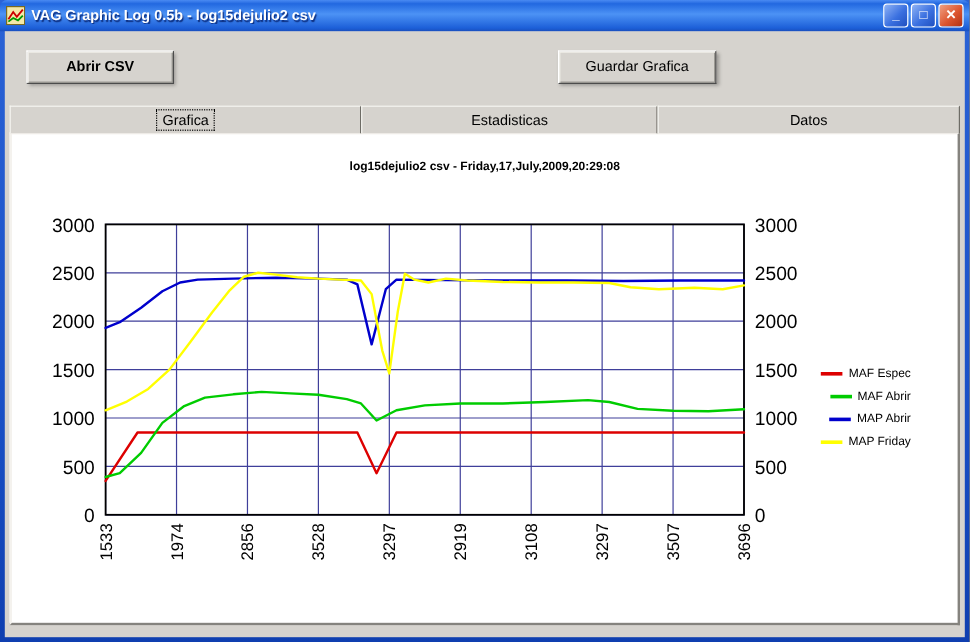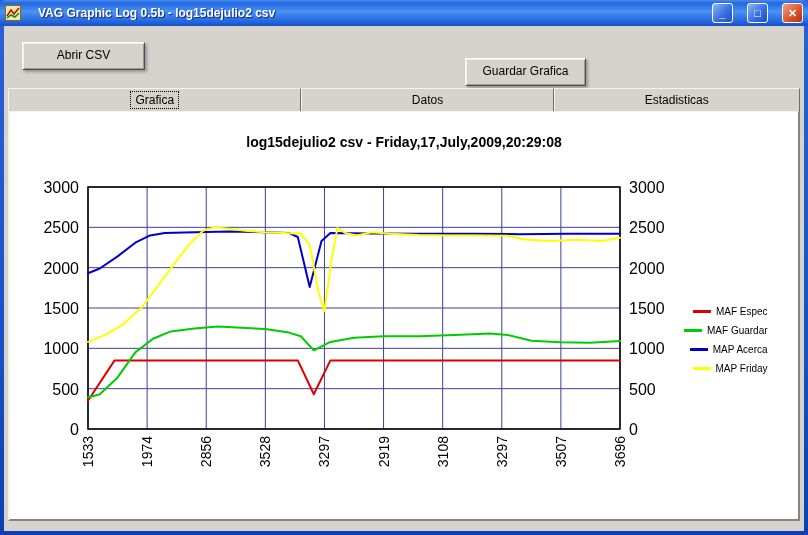--- a/index.html
+++ b/index.html
@@ -11,21 +11,20 @@
     background:linear-gradient(180deg,#2b63d6 0%, #1a51c8 60%, #0f3fb0 100%);
     overflow:hidden;
   }
 
   
   .titlebar {
     position:absolute; top:0; left:0; width:808px; height:26px;
     display:flex; align-items:center; padding:2px 5px 2px 5px;
     background:linear-gradient(180deg,#4a8af2 0%, #2268e0 12%, #4c92f5 45%, #1c5fd8 90%, #1a4fbe 100%);
     border-radius:6px 6px 0 0;
-    gap:12px;
   }
   .app-icon { width:16px; height:16px; flex:0 0 16px; }
   .title-text {
     flex:1; margin-left:5px; color:#ffffff; font-size:12px; font-weight:bold;
     text-shadow:1px 1px 1px #0a2a7a; white-space:nowrap; overflow:hidden;
   }
   .win-btn {
     width:21px; height:20px; margin-left:2px; border:1px solid #ffffff; border-radius:3px;
     color:#fff; font-size:11px; font-weight:bold; text-align:center; line-height:18px;
     cursor:pointer; flex:0 0 21px;
@@ -39,44 +38,44 @@
     background:#d6d3ce;
   }
 
   .tb-btn {
     position:absolute; top:16px; height:28px;
     background:#d6d3ce; color:#000; font-size:12px; text-align:center; line-height:25px;
     border:1px solid; border-color:#ffffff #4c4c4c #4c4c4c #ffffff;
     box-shadow:inset 1px 1px 0 #f1efe9, inset -1px -1px 0 #9c9a94, 2px 2px 3px rgba(0,0,0,0.30);
     cursor:pointer; white-space:nowrap;
   }
-  .tb-btn1 { left:18px;  width:123px; }
+  .tb-btn1 { left:18px;  width:123px;font-weight:bold; }
   .tb-btn2 { left:258px; width:116px; }
-  .tb-btn3 { left:461px; width:121px;margin-top:16px; }
+  .tb-btn3 { left:461px; width:132px; }
   .tb-btn4 { left:672px; width:115px; }
 
   .tabstrip { position:absolute; left:4px; top:62px; width:792px; height:23px; display:flex; z-index:3; }
   .tab {
     height:23px; background:#d6d3ce; font-size:12px; color:#000;
     border:1px solid #6e6c66; border-bottom:none;
     border-top-color:#f6f4f0; border-left-color:#f6f4f0;
     display:flex; align-items:center; justify-content:center; cursor:pointer;
   }
   .tab-1 { width:312px;justify-content:center; } .tab-2 { width:268px; } .tab-3 { width:262px; }
   .tab.active .tab-label { outline:1px dotted #000; padding:1px 4px; }
 
   .panel {
     position:absolute; left:4px; top:84px; width:792px; height:411px;
     background:#ffffff; z-index:2;
     border:2px solid; border-color:#f4f2ee #85837e #85837e #f4f2ee;
   }
 
   .chart-title {
     position:absolute; left:0; top:22px; width:100%; text-align:center;
-    font-size:14px; font-weight:bold; color:#000;
+    font-size:10px; font-weight:bold; color:#000;
   }
 
   #chart-svg { position:absolute; left:0; top:0; width:788px; height:407px; }
   #chart-svg text { font-family:"Liberation Sans", sans-serif; fill:#000; }
 
   #legend { position:absolute; left:674px; top:190px; }
   .legend-item { display:flex; align-items:center; height:19px;justify-content:flex-end; }
   .legend-swatch { display:inline-block; width:18px; height:3px; margin-right:5px; }
   .legend-label { font-size:10px; color:#000; white-space:nowrap; }
 </style>
@@ -99,25 +98,25 @@
 
   <div class="content">
 
     <div class="tb-btn tb-btn1">Abrir CSV</div>
     <div class="tb-btn tb-btn3">Guardar Grafica</div>
 
     <div class="tabstrip">
       <div class="tab tab-1 active">
         <span class="tab-label">Grafica</span>
       </div>
+      <div class="tab tab-3">
+        <span class="tab-label">Estadisticas</span>
+      </div>
       <div class="tab tab-2">
         <span class="tab-label">Datos</span>
-      </div>
-      <div class="tab tab-3">
-        <span class="tab-label">Estadisticas</span>
       </div>
     </div>
 
     <div class="panel">
       <div class="chart-title">log15dejulio2 csv - Friday,17,July,2009,20:29:08</div>
       <svg id="chart-svg" viewBox="0 0 788 407">
           <line x1="78" y1="75" x2="78" y2="317" stroke="#3f3f9a" stroke-width="1"></line>
           <text x="83" y="324" text-anchor="end" font-size="14" transform="rotate(-90 83 324)">1533</text>
           <line x1="137.11111111111111" y1="75" x2="137.11111111111111" y2="317" stroke="#3f3f9a" stroke-width="1"></line>
           <text x="142.11111111111111" y="324" text-anchor="end" font-size="14" transform="rotate(-90 142.11111111111111 324)">1974</text>
@@ -164,25 +163,25 @@
           <polyline points="78.0,161.3 89.8,156.5 107.6,144.4 125.3,130.7 140.1,123.4 154.8,121.0 184.4,120.2 219.9,119.4 255.3,120.2 279.0,121.0 287.8,125.0 299.7,175.0 311.5,129.0 320.4,121.0 361.7,121.4 409.0,121.8 462.2,121.8 509.5,122.2 556.8,121.8 610.0,121.8" fill="none" stroke="#0000cc" stroke-width="2" stroke-linejoin="round" stroke-linecap="round"></polyline>
           <polyline points="78.0,229.9 95.7,222.6 113.5,212.1 131.2,196.0 148.9,172.6 166.7,148.4 181.4,129.9 193.3,118.6 205.1,115.3 219.9,116.9 237.6,119.0 255.3,120.2 273.1,121.0 290.8,121.8 299.7,133.1 308.5,179.9 314.4,199.2 321.5,147.6 327.4,116.1 335.1,121.0 347.0,123.4 361.7,120.2 379.5,121.8 409.0,123.0 438.6,123.4 468.1,123.4 497.7,123.8 515.4,127.4 539.1,129.0 568.6,127.8 592.3,129.0 610.0,125.8" fill="none" stroke="#ffff00" stroke-width="2" stroke-linejoin="round" stroke-linecap="round"></polyline>
         </svg>
       <div id="legend">
           <div class="legend-item">
             <span class="legend-swatch" style="background: rgb(221, 0, 0);"></span>
             <span class="legend-label">MAF Espec</span>
           </div>
           <div class="legend-item">
             <span class="legend-swatch" style="background: rgb(0, 204, 0);"></span>
-            <span class="legend-label">MAF Guardar</span>
+            <span class="legend-label">MAF Abrir</span>
           </div>
           <div class="legend-item">
             <span class="legend-swatch" style="background: rgb(0, 0, 204);"></span>
-            <span class="legend-label">MAP Acerca</span>
+            <span class="legend-label">MAP Abrir</span>
           </div>
           <div class="legend-item">
             <span class="legend-swatch" style="background: rgb(255, 255, 0);"></span>
             <span class="legend-label">MAP Friday</span>
           </div>
         </div>
     </div>
 
   </div>
 </div>

